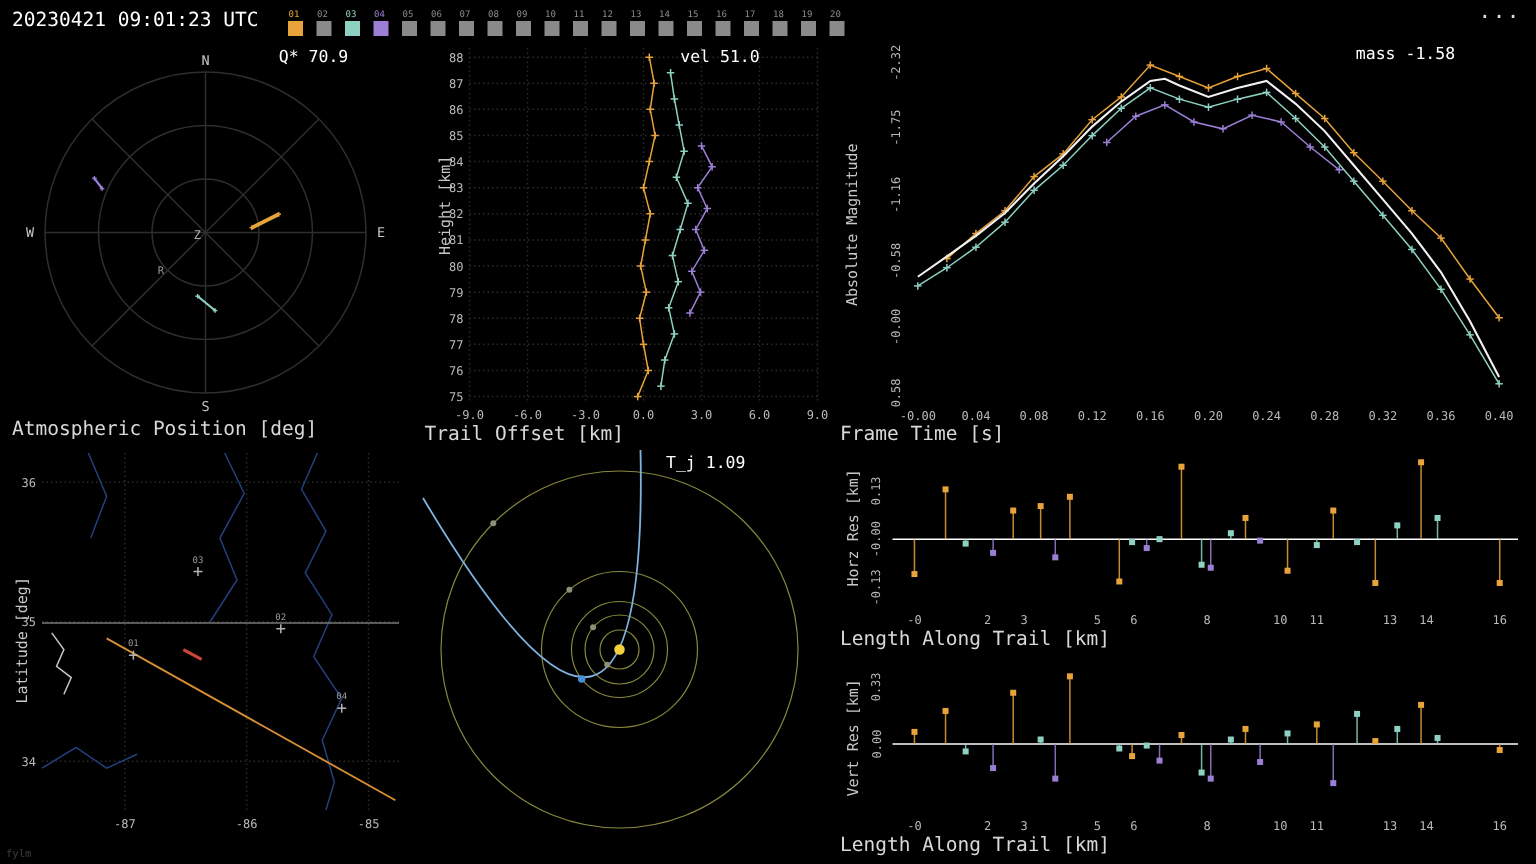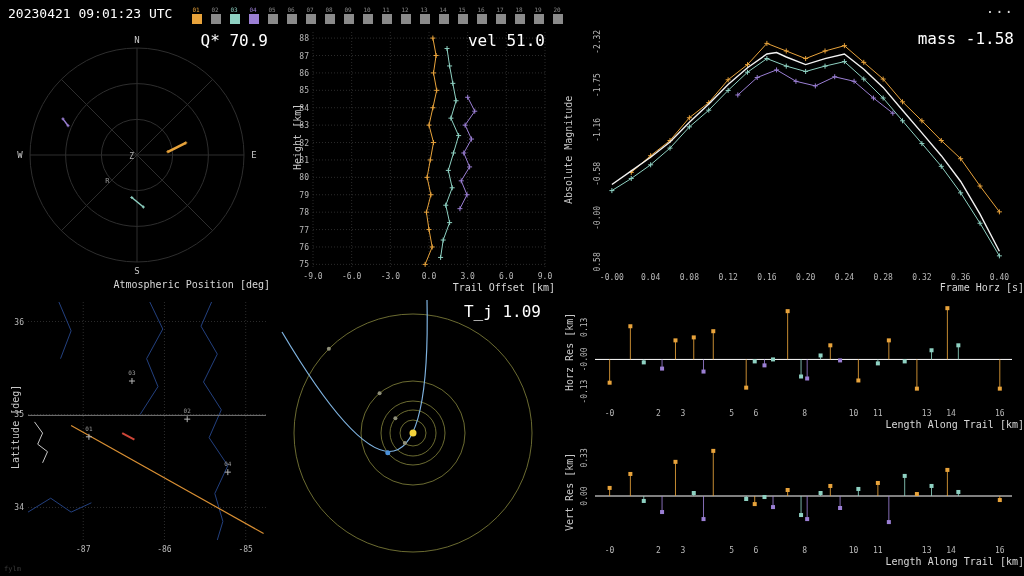--- a/index.html
+++ b/index.html
@@ -7,22 +7,22 @@
   #app{position:relative;width:1024px;height:576px;background:#000;color:#fff;
        font-family:"DejaVu Sans Mono","Liberation Mono",monospace;overflow:hidden}
   .topbar{position:absolute;left:0;top:0;width:1024px;height:24px;display:flex;align-items:flex-end}
   .timestamp{font-size:13px;line-height:20px;margin-left:8px;white-space:pre;margin-top:2px}
   .stations{display:flex;gap:8px;margin-left:20px;margin-top:2px}
   .station{width:11px;cursor:pointer}
   .st-label{font-size:6px;line-height:6px;height:6px;text-align:left;color:#888}
   .st-box{width:10px;height:10px;margin-top:1px}
   .menu-dots{position:absolute;right:10px;top:0px;font-size:14px;letter-spacing:1px;cursor:pointer;color:#ddd}
   svg{position:absolute;display:block}
-  .stat{position:absolute;font-size:16px;text-align:right;color:#fff;white-space:pre}
-  .caption{position:absolute;font-size:10px;color:#d8d8d8;text-align:right}
+  .stat{position:absolute;font-size:11px;text-align:center;color:#fff;white-space:pre}
+  .caption{position:absolute;font-size:13px;color:#d8d8d8;text-align:left}
   .vlabel{position:absolute;font-size:10px;color:#c8c8c8;white-space:nowrap;
           transform:rotate(-90deg);transform-origin:0 0}
   .watermark{position:absolute;left:4px;top:565px;font-size:7px;color:#3c3c3c}
 </style>
 </head>
 <body>
 
 <div id="app">
 
   <div class="topbar">
@@ -390,21 +390,21 @@
       <line x1="291.58153477218224" y1="55.324758842443735" x2="296.58153477218224" y2="55.324758842443735" stroke="#9b7fd4" stroke-width="1"></line>
       <line x1="294.08153477218224" y1="52.824758842443735" x2="294.08153477218224" y2="57.824758842443735" stroke="#9b7fd4" stroke-width="1"></line>
       <line x1="310.95803357314156" y1="72.0192926045016" x2="315.95803357314156" y2="72.0192926045016" stroke="#9b7fd4" stroke-width="1"></line>
       <line x1="313.45803357314156" y1="69.5192926045016" x2="313.45803357314156" y2="74.5192926045016" stroke="#9b7fd4" stroke-width="1"></line>
       <line x1="330.3345323741007" y1="87.1961414790997" x2="335.3345323741007" y2="87.1961414790997" stroke="#9b7fd4" stroke-width="1"></line>
       <line x1="332.8345323741007" y1="84.6961414790997" x2="332.8345323741007" y2="89.6961414790997" stroke="#9b7fd4" stroke-width="1"></line>
       <polyline points="51.9,158.5 71.3,144.9 90.6,131.2 110.0,116.0 129.4,96.3 148.8,78.1 168.1,58.4 187.5,41.7 206.9,28.0 216.6,26.5 226.3,31.0 245.6,38.6 265.0,32.6 284.4,28.0 303.8,43.2 323.1,61.4 342.5,84.2 361.9,106.9 381.3,129.7 400.7,155.5 420.0,188.1 439.4,225.3" fill="none" stroke="#f2f2f2" stroke-width="1.4"></polyline>
     </svg>
   <div class="stat" style="left:860px;top:29px;width:154px">mass -1.58</div>
   <div class="vlabel" style="left:563px;top:204px">Absolute Magnitude</div>
-  <div class="caption" style="left:560px;top:282px;width:464px">Frame Horz [s]</div>
+  <div class="caption" style="left:560px;top:282px;width:464px">Frame Time [s]</div>
 
   <svg id="svg-map" width="270" height="262" style="left:8px;top:296px">
       <line x1="75.2354948805465" y1="6" x2="75.2354948805465" y2="244" stroke="#2b2b2b" stroke-dasharray="1,2"></line>
       <line x1="156.46416382252582" y1="6" x2="156.46416382252582" y2="244" stroke="#2b2b2b" stroke-dasharray="1,2"></line>
       <line x1="237.69283276450517" y1="6" x2="237.69283276450517" y2="244" stroke="#2b2b2b" stroke-dasharray="1,2"></line>
       <line x1="20" y1="211.4609374999999" x2="258" y2="211.4609374999999" stroke="#2b2b2b" stroke-dasharray="1,2"></line>
       <line x1="20" y1="118.49218749999997" x2="258" y2="118.49218749999997" stroke="#2b2b2b" stroke-dasharray="1,2"></line>
       <line x1="20" y1="25.523437500000064" x2="258" y2="25.523437500000064" stroke="#2b2b2b" stroke-dasharray="1,2"></line>
       <text font-family="DejaVu Sans Mono,monospace" font-size="8px" fill="#b9b9b9" x="75.2354948805465" y="256" text-anchor="middle">-87</text>
       <text font-family="DejaVu Sans Mono,monospace" font-size="8px" fill="#b9b9b9" x="156.46416382252582" y="256" text-anchor="middle">-86</text>

